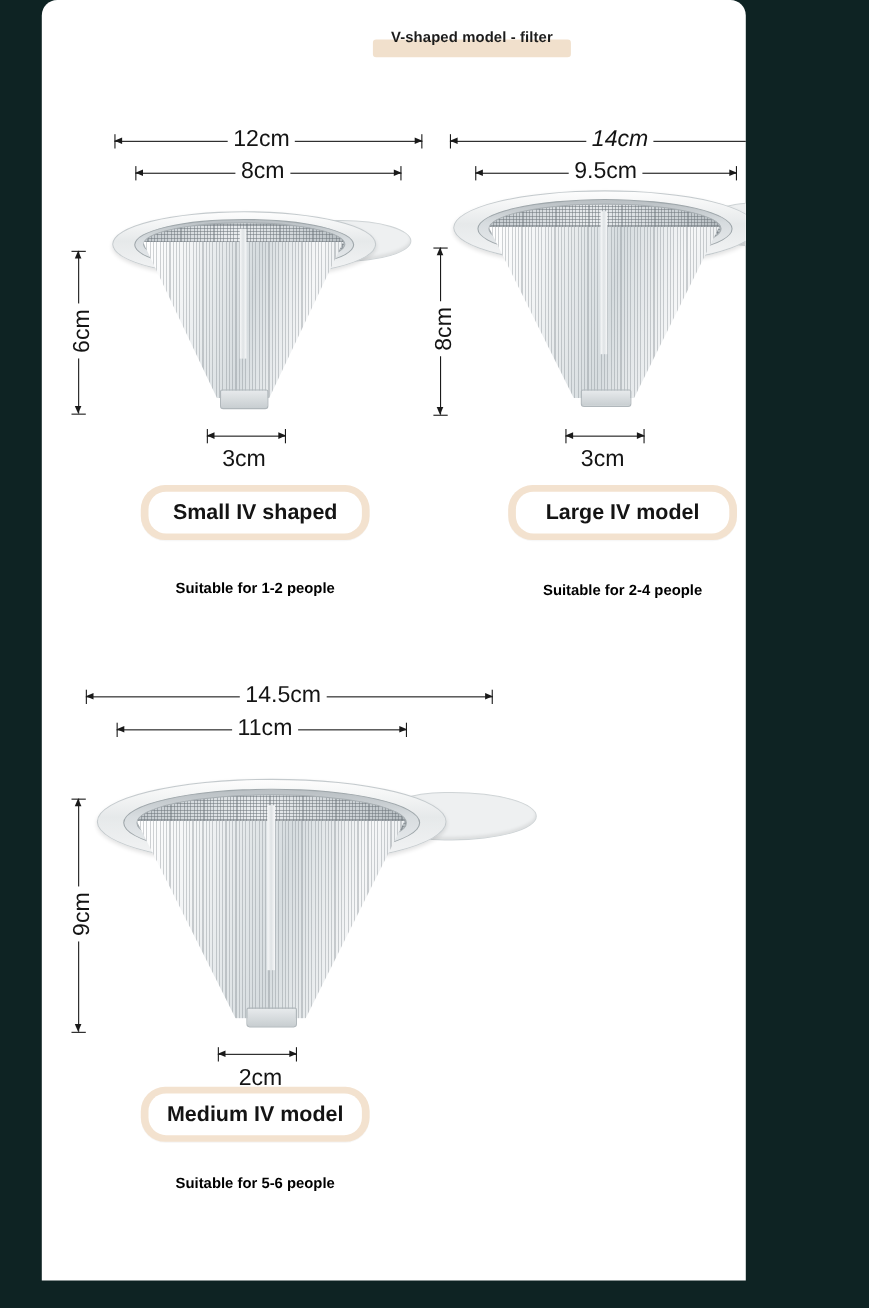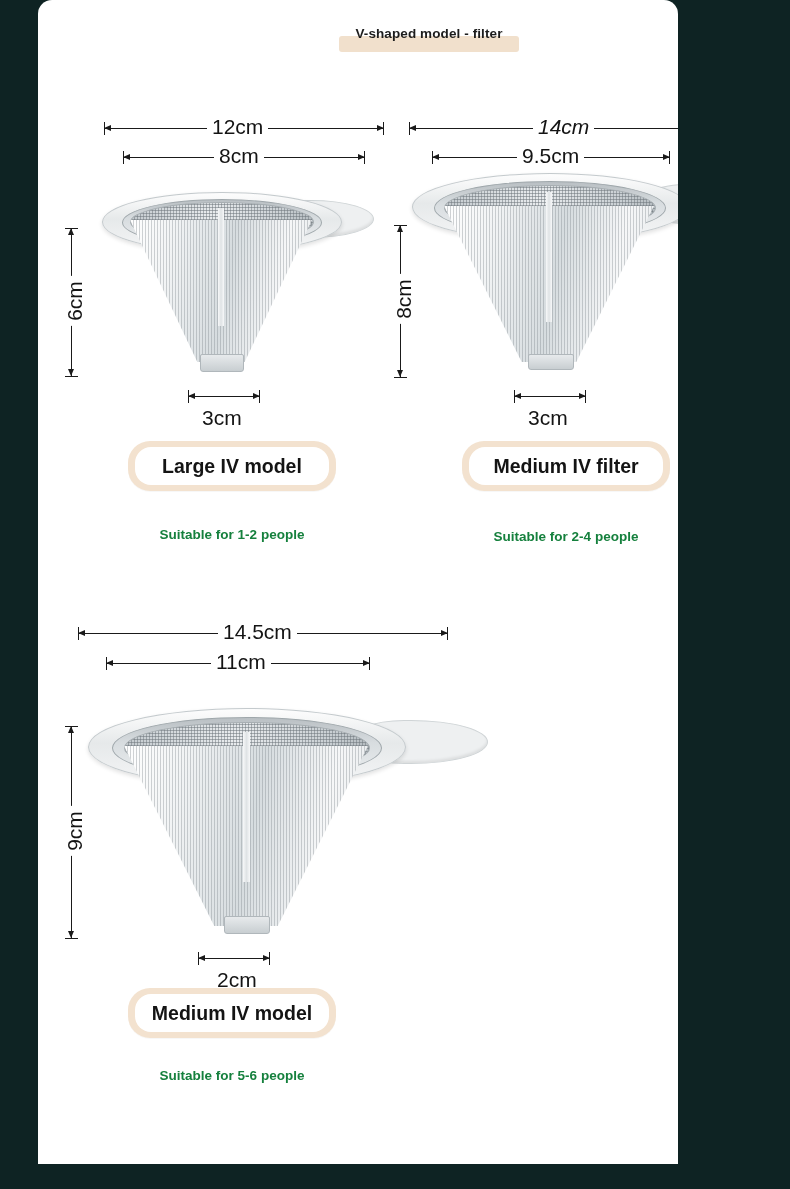--- a/index.html
+++ b/index.html
@@ -184,21 +184,21 @@
     border-radius: 16px;
   }
   .badge-text {
     position: relative;
     z-index: 2;
   }
   .caption {
     position: absolute;
     font-size: 13.5px;
     font-weight: bold;
-    color: #15803d;
+    color: #000000;
     text-align: center;
     white-space: nowrap;
   }
 </style>
 </head>
 <body>
 
 <div class="page">
 
   <div class="title-wrap">
@@ -241,21 +241,21 @@
       <div class="rim" style="left:2px; top:10px; width:238px; height:58px;"></div>
       <div class="inner-rim" style="left:22px; top:17px; width:198px; height:45px;"></div>
       <div class="mesh" style="left:30px; top:20px; width:182px; height:38px;"></div>
       <div class="cone" style="left:30px; top:38px; width:182px; height:142px;"></div>
       <div class="spine" style="left:118px; top:26px; width:6px; height:118px;"></div>
       <div class="tip" style="left:100px; top:172px; width:42px; height:16px;"></div>
     </div>
 
     <div class="badge" style="left:90px; top:441px; width:208px; height:50px;">
       <div class="badge-inner" style="left:7px; top:6px; width:194px; height:38px;"></div>
-      <span class="badge-text">Large IV model</span>
+      <span class="badge-text">Small IV shaped</span>
     </div>
     <div class="caption" style="left:62px; top:527px; width:264px;">Suitable for 1-2 people</div>
   </div>
 
   <div>
 
     <div class="dim-h" style="left:371px; top:128px; width:320px;"></div>
     <div class="arrow arrow-l" style="left:371px; top:124.5px;"></div>
     <div class="arrow arrow-r" style="left:684px; top:124.5px;"></div>
     <div class="cap-v" style="left:371px; top:122px;"></div>
@@ -288,21 +288,21 @@
       <div class="rim" style="left:2px; top:5px; width:274px; height:66px;"></div>
       <div class="inner-rim" style="left:24px; top:13px; width:230px; height:52px;"></div>
       <div class="mesh" style="left:34px; top:17px; width:210px; height:44px;"></div>
       <div class="cone" style="left:34px; top:38px; width:210px; height:156px;"></div>
       <div class="spine" style="left:136px; top:24px; width:6px; height:130px;"></div>
       <div class="tip" style="left:118px; top:186px; width:44px; height:14px;"></div>
     </div>
 
     <div class="badge" style="left:424px; top:441px; width:208px; height:50px;">
       <div class="badge-inner" style="left:7px; top:6px; width:194px; height:38px;"></div>
-      <span class="badge-text">Medium IV filter</span>
+      <span class="badge-text">Large IV model</span>
     </div>
     <div class="caption" style="left:396px; top:529px; width:264px;">Suitable for 2-4 people</div>
   </div>
 
   <div>
 
     <div class="dim-h" style="left:40px; top:633px; width:370px;"></div>
     <div class="arrow arrow-l" style="left:40px; top:629.5px;"></div>
     <div class="arrow arrow-r" style="left:403px; top:629.5px;"></div>
     <div class="cap-v" style="left:40px; top:627px;"></div>

